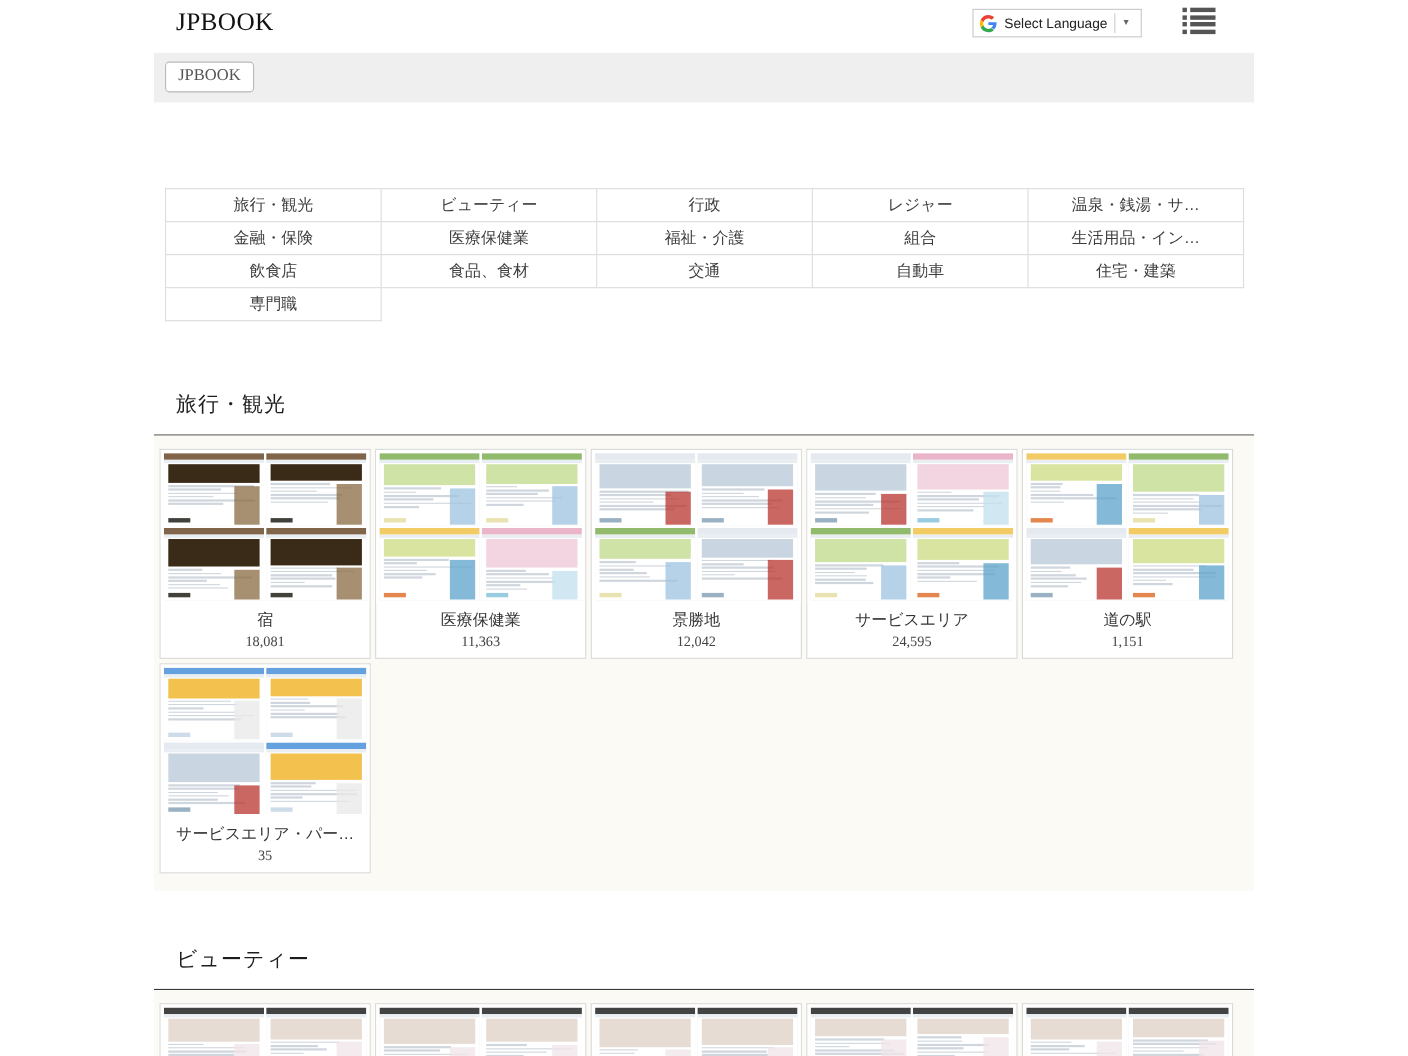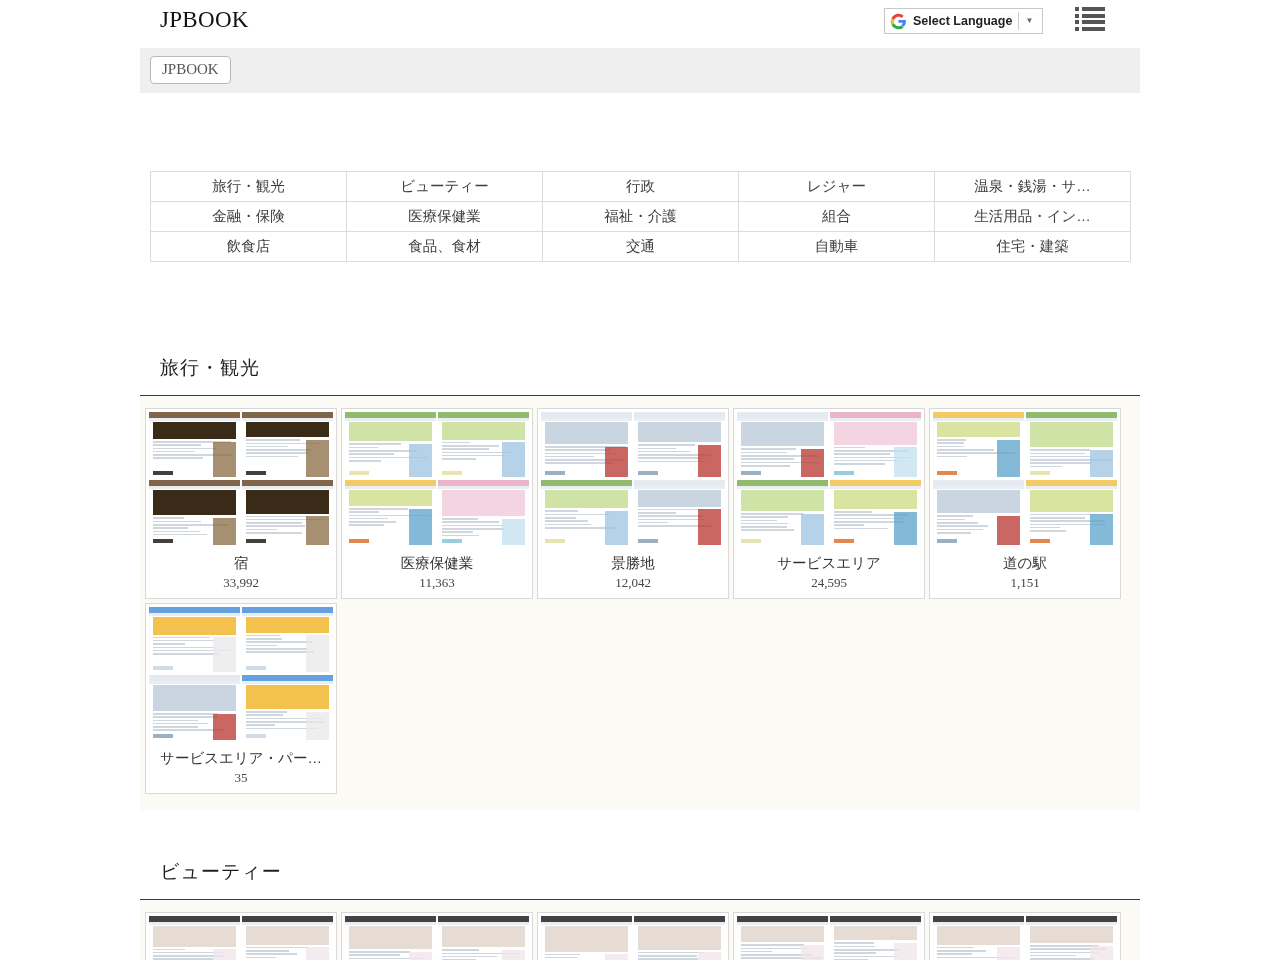--- a/index.html
+++ b/index.html
@@ -47,21 +47,20 @@
     width: 17px; height: 17px;
     flex: 0 0 17px;
     position: relative;
     margin-right: 6px;
   }
   .gtrans-label {
     font-size: 12.5px;
     color: #222222;
     white-space: nowrap;
     padding-right: 6px;
-    font-weight: bold;
   }
   .gtrans-sep {
     width: 1px; height: 18px;
     background: #cccccc;
   }
   .gtrans-caret {
     width: 20px;
     text-align: center;
     font-size: 8px;
     color: #666666;
@@ -298,20 +297,27 @@
           <td>組合</td>
           <td>生活用品・イン…</td>
         </tr>
         <tr>
           <td>飲食店</td>
           <td>食品、食材</td>
           <td>交通</td>
           <td>自動車</td>
           <td>住宅・建築</td>
         </tr>
+        <tr>
+          <td>専門職</td>
+          <td class="empty"></td>
+          <td class="empty"></td>
+          <td class="empty"></td>
+          <td class="empty"></td>
+        </tr>
       </tbody>
   </table>
 
   <div id="sections-host">
       <div class="section" style="top: 340px;">
         <div class="section-head">
           <div class="section-title">旅行・観光</div>
         </div>
         <div class="cards-wrap">
           <div class="cards-row">
@@ -372,21 +378,21 @@
                     <div class="blk" style="left:4%;top:63.88256172839506%;width:61.76671810699588%;height:2.4%;background:#cfd6dd"></div>
                     <div class="blk" style="left:4%;top:68.88256172839506%;width:64.92438271604938%;height:2.4%;background:#cfd6dd"></div>
                     <div class="blk" style="left:4%;top:73.88256172839506%;width:34.362911522633745%;height:2.4%;background:#cfd6dd"></div>
                     <div class="blk" style="left:4%;top:78.88256172839506%;width:62.11934156378601%;height:2.4%;background:#cfd6dd"></div>
                     <div class="blk" style="right:4%;top:54.88256172839506%;width:26%;height:44.11743827160494%;background:#8a6a42;opacity:.75"></div>
                     <div class="blk" style="left:4%;bottom:4%;width:22%;height:6%;background:#2d2b26;opacity:.9"></div>
                   </div>
                 </div>
               </div>
               <div class="card-label">宿</div>
-              <div class="card-count">33,992</div>
+              <div class="card-count">18,081</div>
             </div>
             <div class="card">
               <div class="card-thumbs">
                 <div class="thumb">
                   <div class="mini">
                     <div class="bar" style="top:0;height:9%;background:#7fae52;opacity:.85"></div>
                     <div class="bar" style="top:9%;height:4%;background:#e9eef3"></div>
                     <div class="blk" style="left:4%;top:15%;width:92%;height:29.69706790123457%;background:#cfe3a6"></div>
                     <div class="blk" style="left:4%;top:47.69706790123457%;width:57.44110082304527%;height:2.4%;background:#cfd6dd"></div>
                     <div class="blk" style="left:4%;top:52.69706790123457%;width:32.358024691358025%;height:2.4%;background:#cfd6dd"></div>

